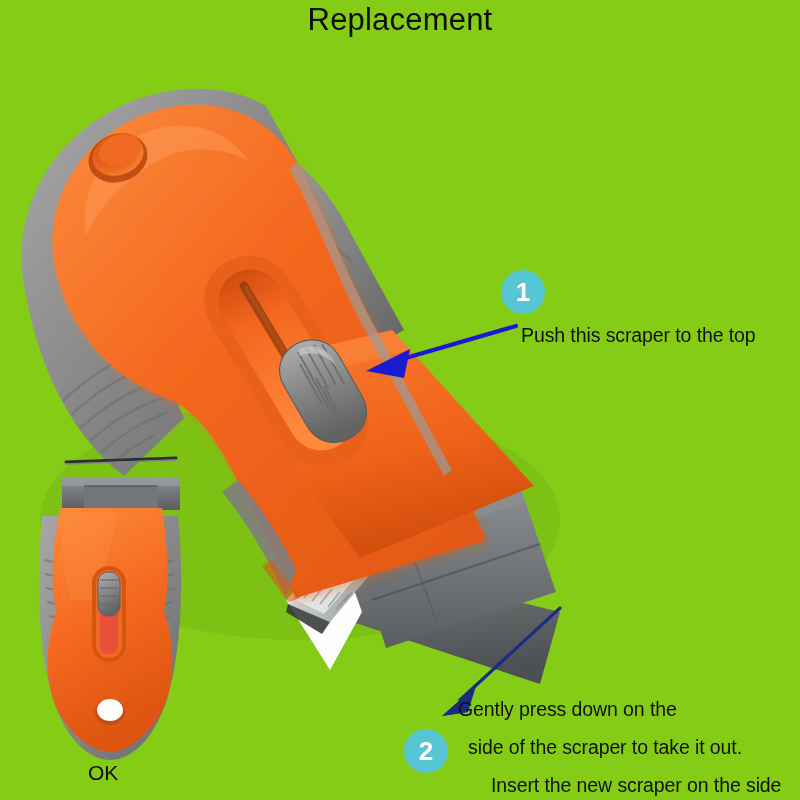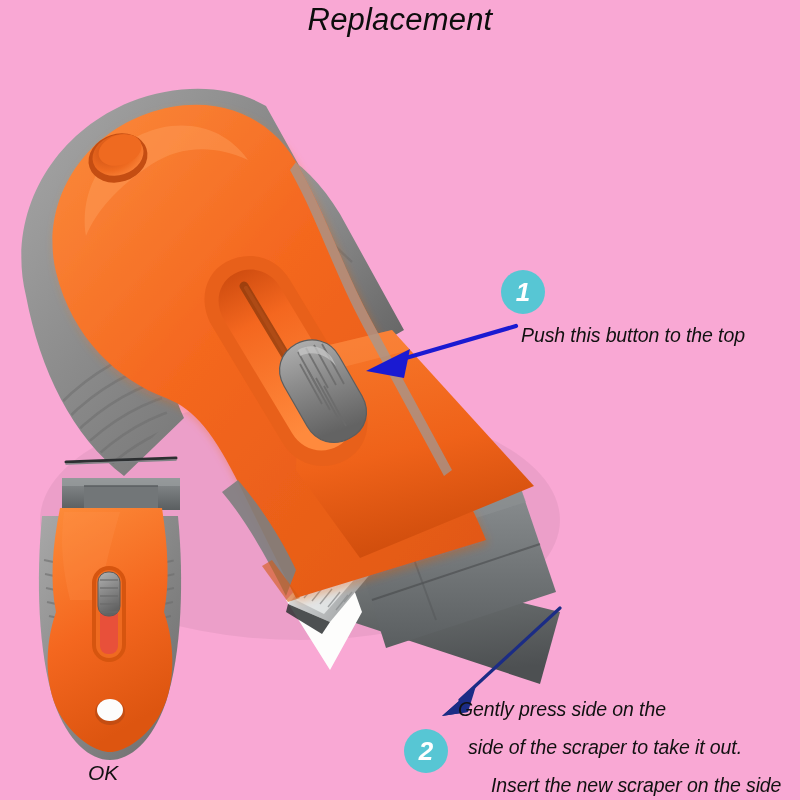--- a/index.html
+++ b/index.html
@@ -4,24 +4,23 @@
 <style>
   html, body {
     margin: 0;
     padding: 0;
     background: #ffffff;
   }
   #page {
     position: relative;
     width: 800px;
     height: 800px;
-    background: #f9a8d4;
+    background: #84cc16;
     overflow: hidden;
     font-family: "Liberation Sans", sans-serif;
-    font-style: italic;
   }
 
   
   #title {
     position: absolute;
     top: 2px;
     left: 0;
     width: 800px;
     text-align: center;
     font-size: 31px;
@@ -364,24 +363,24 @@
         <path d="M 560 608 L 460 700" stroke="#1b2c85" stroke-width="3.2" stroke-linecap="round" fill="none"></path>
         <path d="M 442 716 L 476 686 L 468 712 Z" fill="#1b2c85"></path>
         <path d="M 442 716 L 468 712 L 460 700 Z" fill="#1b2c85"></path>
       </g>
     </svg>
   </div>
 
   <div class="badge" id="badge-1" style="background:#57c6d4;">
     <span>1</span>
   </div>
-  <div class="callout-line" id="c1l1">Push this button to the top</div>
+  <div class="callout-line" id="c1l1">Push this scraper to the top</div>
 
   <div class="badge" id="badge-2" style="background:#57c6d4;">
     <span>2</span>
   </div>
-  <div class="callout-line" id="c2l1">Gently press side on the</div>
+  <div class="callout-line" id="c2l1">Gently press down on the</div>
   <div class="callout-line" id="c2l2">side of the scraper to take it out.</div>
   <div class="callout-line" id="c2l3">Insert the new scraper on the side</div>
 
   <div id="ok-label">OK</div>
 
 </div>
 
 </body></html>

